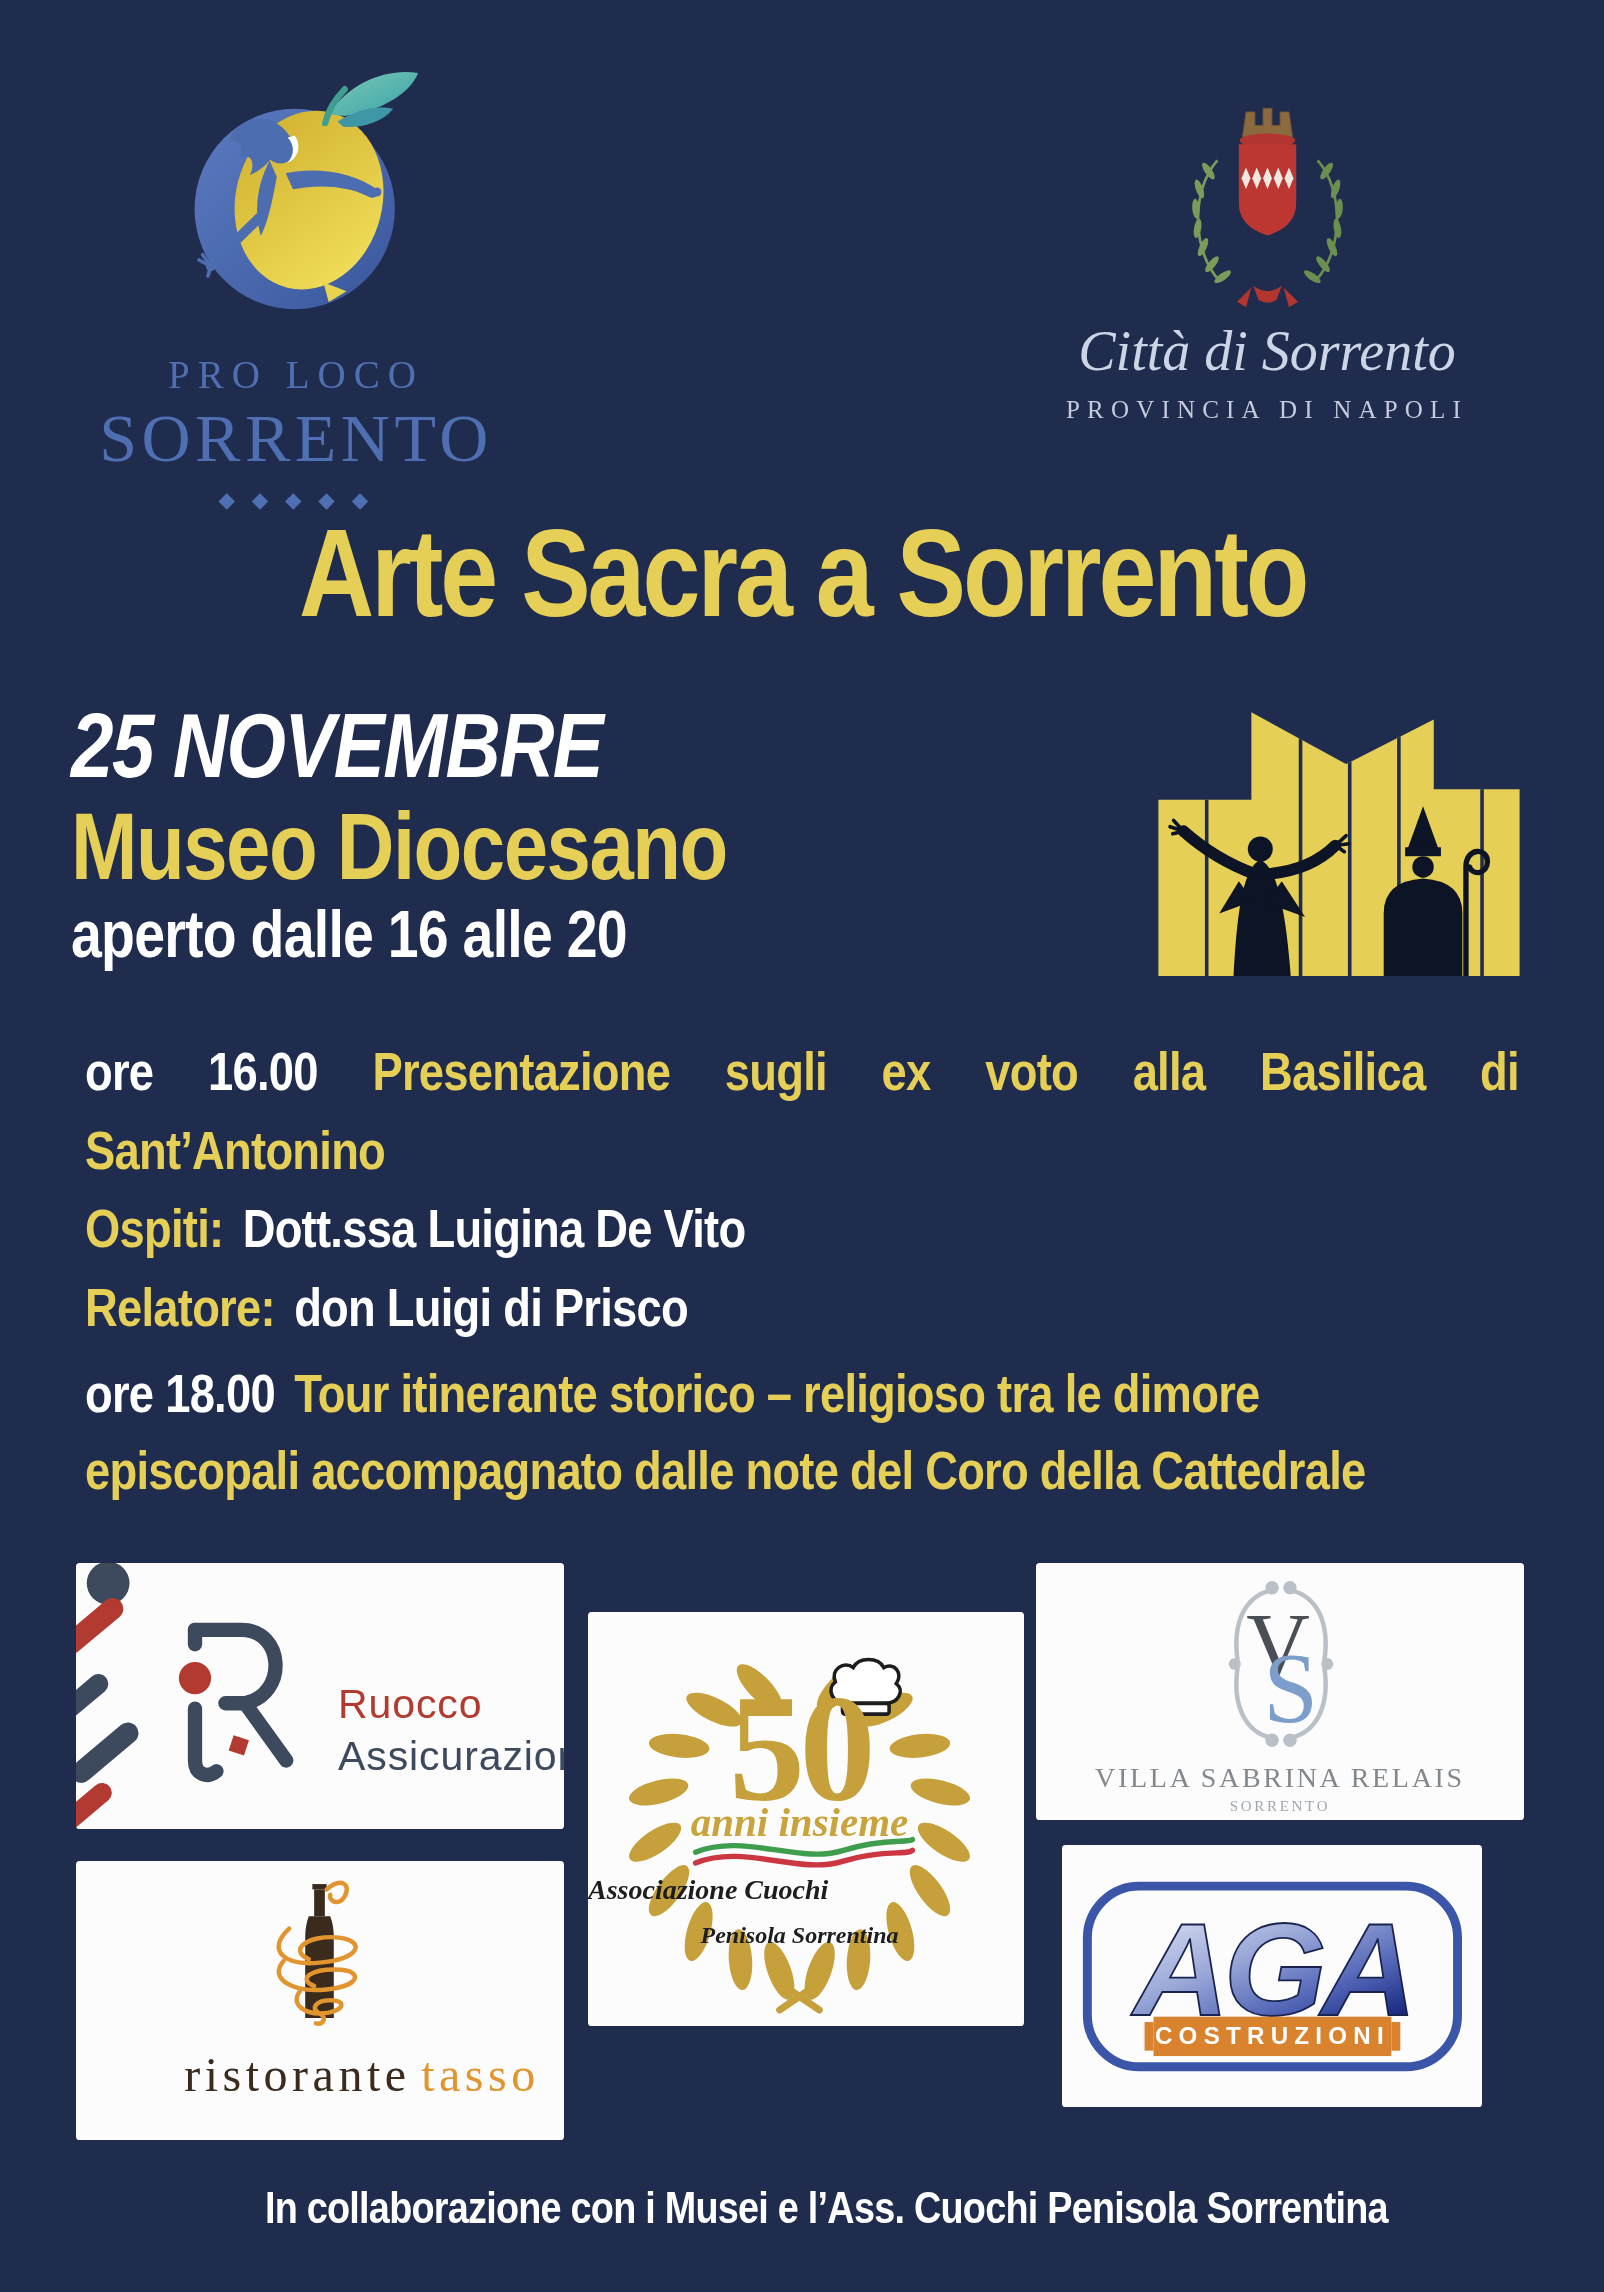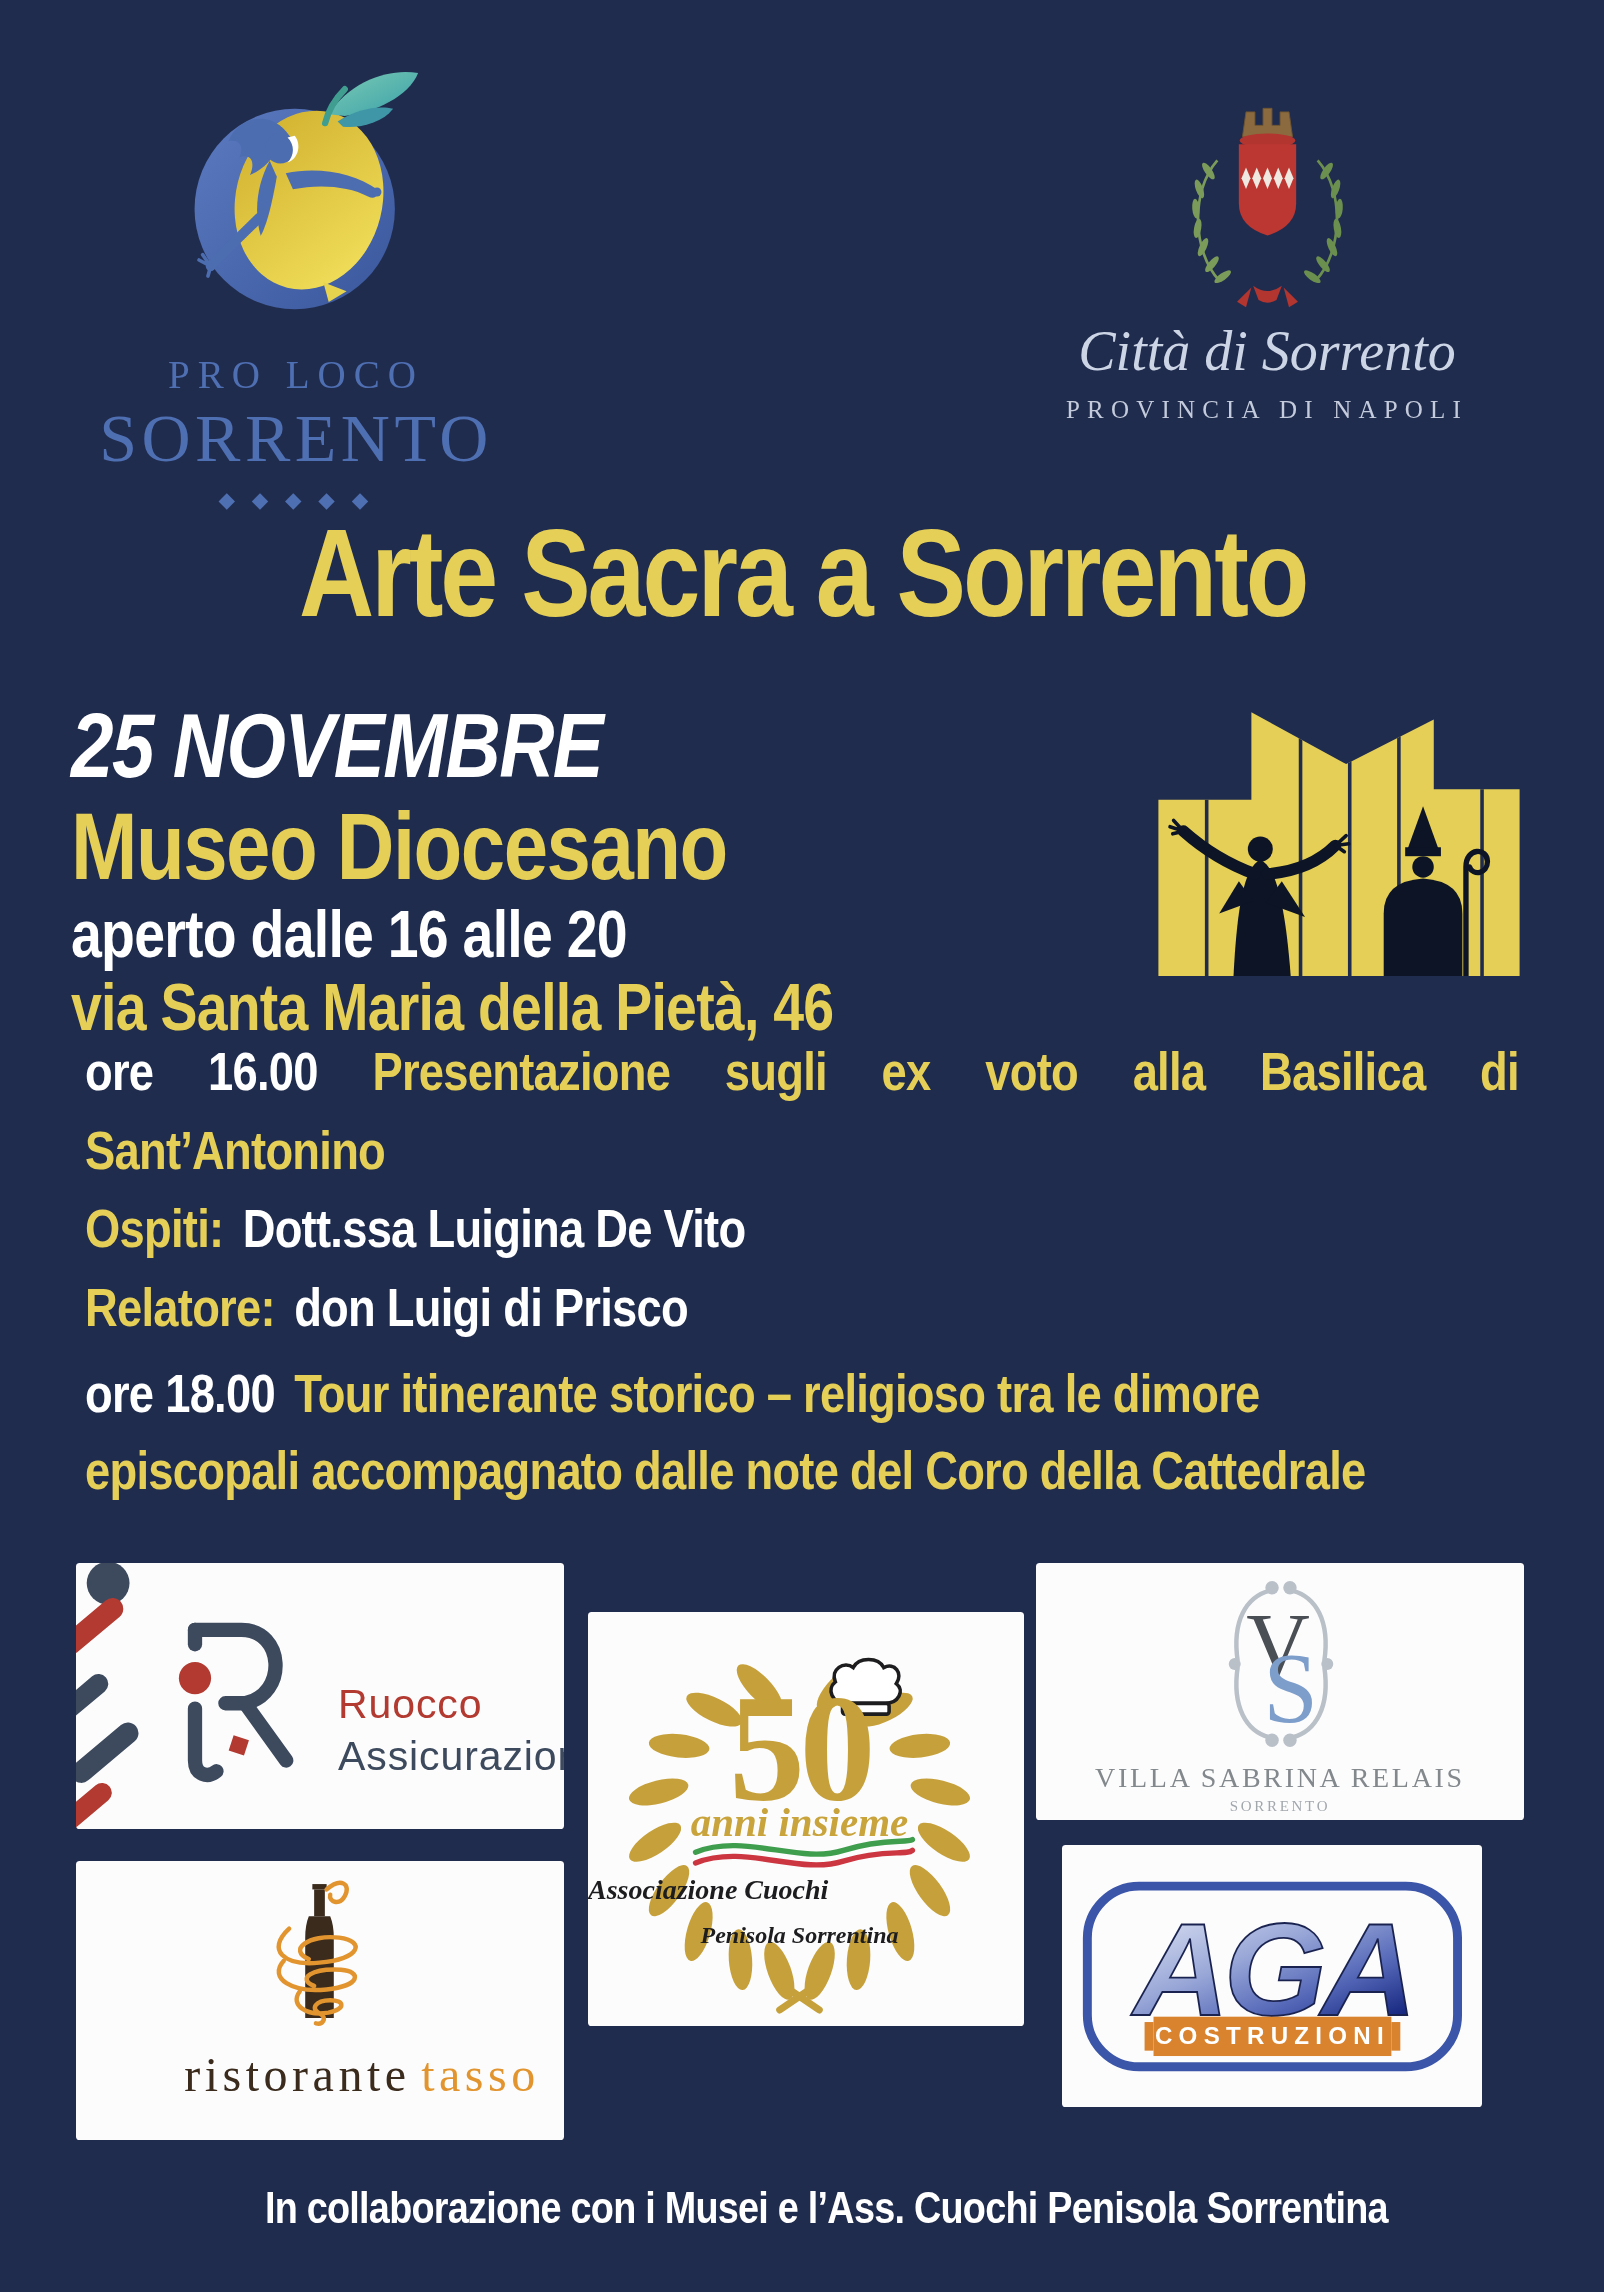--- a/index.html
+++ b/index.html
@@ -153,21 +153,20 @@
   </div>
 
   <h1 class="abs title" style="margin:0">
     <span class="cx cxc">Arte Sacra a Sorrento</span>
   </h1>
 
   <section class="abs event">
     <div class="ev-date w"><span class="cx">25 NOVEMBRE</span></div>
     <div class="ev-venue y"><span class="cx">Museo Diocesano</span></div>
     <div class="ev-hours w"><span class="cx">aperto dalle 16 alle 20</span></div>
-    <div class="ev-addr y"><span class="cx">via Santa Maria della Pietà, 46</span></div>
   </section>
 
   <svg class="abs" style="left:1151px;top:706px" width="376" height="270" viewBox="0 0 420 302">
     <defs>
       <clipPath id="cpanels">
         <polygon points="8,302 8,105 112,105 112,7 218,65 316,15 316,93 412,93 412,302"></polygon>
       </clipPath>
     </defs>
     <polygon points="8,302 8,105 112,105 112,7 218,65 316,15 316,93 412,93 412,302" fill="#e5cf56"></polygon>
     <g clip-path="url(#cpanels)" stroke="#202c4e" stroke-width="4">

